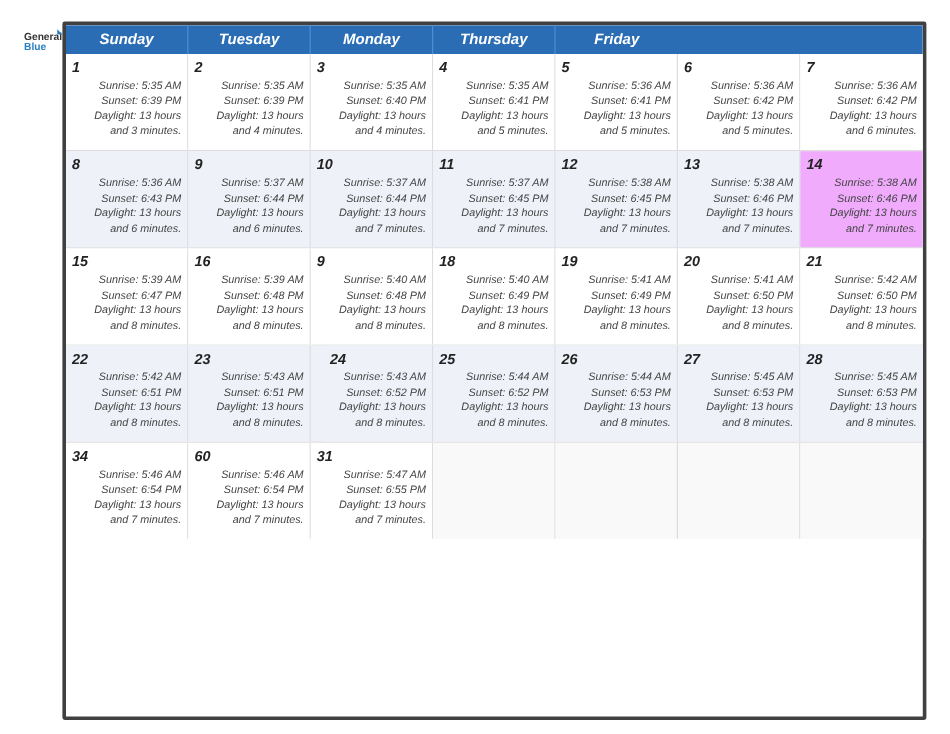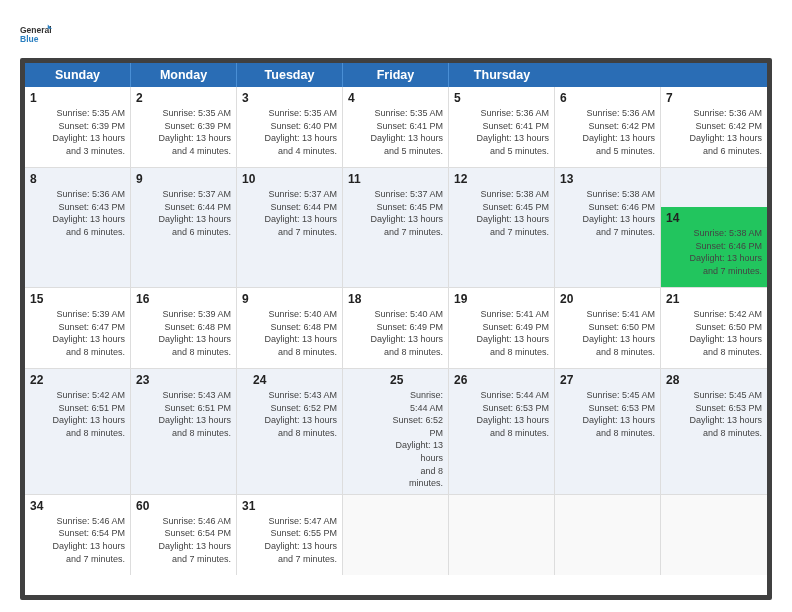--- a/index.html
+++ b/index.html
@@ -8,21 +8,20 @@
       background: #fff;
       width: 792px;
       height: 612px;
       overflow: hidden;
     }
     .page {
       width: 792px;
       height: 612px;
       padding: 18px 20px 12px 20px;
       display: flex;
-      flex-direction: column;
     }
     .header-row {
       display: flex;
       justify-content: space-between;
       align-items: flex-start;
       margin-bottom: 8px;
     }
     .logo {
       display: flex;
       align-items: center;
@@ -36,23 +35,24 @@
       font-weight: bold;
       color: #333;
     }
     .subtitle {
       font-size: 15px;
       color: #555;
       margin-top: 2px;
     }
     .calendar {
       flex: 1;
-      border: 5px solid #404040;
+      border: 3px solid #404040;
       border-radius: 2px;
       overflow: hidden;
+      font-style: italic;
     }
     .cal-header {
       display: grid;
       grid-template-columns: repeat(7, 1fr);
       background: #2a6db5;
     }
     .cal-header-cell {
       color: #fff;
       font-weight: bold;
       font-size: 12.5px;
@@ -115,24 +115,24 @@
 </div>
     <div class="title-block">
       <div class="main-title"></div>
       <div class="subtitle"></div>
     </div>
   </div>
 
   <div class="calendar">
     <div class="cal-header" id="cal-header">
         <div class="cal-header-cell">Sunday</div>
+        <div class="cal-header-cell">Tuesday</div>
         <div class="cal-header-cell">Monday</div>
-        <div class="cal-header-cell">Tuesday</div>
+        <div class="cal-header-cell">Thursday</div>
         <div class="cal-header-cell">Friday</div>
-        <div class="cal-header-cell">Thursday</div>
       </div>
     <div class="cal-body" id="cal-body">
         <div class="cal-row">
           <div class="cal-cell">
             <span class="day-num">1</span>
             <div class="cell-text" style="white-space: pre-line;">Sunrise: 5:35 AM
 Sunset: 6:39 PM
 Daylight: 13 hours
 and 3 minutes.</div>
           </div>
@@ -215,21 +215,21 @@
 Daylight: 13 hours
 and 7 minutes.</div>
           </div>
           <div class="cal-cell" style="background: rgb(238, 242, 248);">
             <span class="day-num">13</span>
             <div class="cell-text" style="white-space: pre-line;">Sunrise: 5:38 AM
 Sunset: 6:46 PM
 Daylight: 13 hours
 and 7 minutes.</div>
           </div>
-          <div class="cal-cell" style="background: #22c55e; margin-top: 39px;">
+          <div class="cal-cell" style="background: #f0abfc;">
             <span class="day-num">14</span>
             <div class="cell-text" style="white-space: pre-line;">Sunrise: 5:38 AM
 Sunset: 6:46 PM
 Daylight: 13 hours
 and 7 minutes.</div>
           </div>
         </div>
         <div class="cal-row">
           <div class="cal-cell">
             <span class="day-num">15</span>
@@ -296,21 +296,21 @@
 Daylight: 13 hours
 and 8 minutes.</div>
           </div>
           <div class="cal-cell" style="background: rgb(238, 242, 248); margin-left: 11px;">
             <span class="day-num">24</span>
             <div class="cell-text" style="white-space: pre-line;">Sunrise: 5:43 AM
 Sunset: 6:52 PM
 Daylight: 13 hours
 and 8 minutes.</div>
           </div>
-          <div class="cal-cell" style="background: rgb(238, 242, 248); margin-left: 42px;">
+          <div class="cal-cell" style="background: rgb(238, 242, 248);">
             <span class="day-num">25</span>
             <div class="cell-text" style="white-space: pre-line;">Sunrise: 5:44 AM
 Sunset: 6:52 PM
 Daylight: 13 hours
 and 8 minutes.</div>
           </div>
           <div class="cal-cell" style="background: rgb(238, 242, 248);">
             <span class="day-num">26</span>
             <div class="cell-text" style="white-space: pre-line;">Sunrise: 5:44 AM
 Sunset: 6:53 PM

